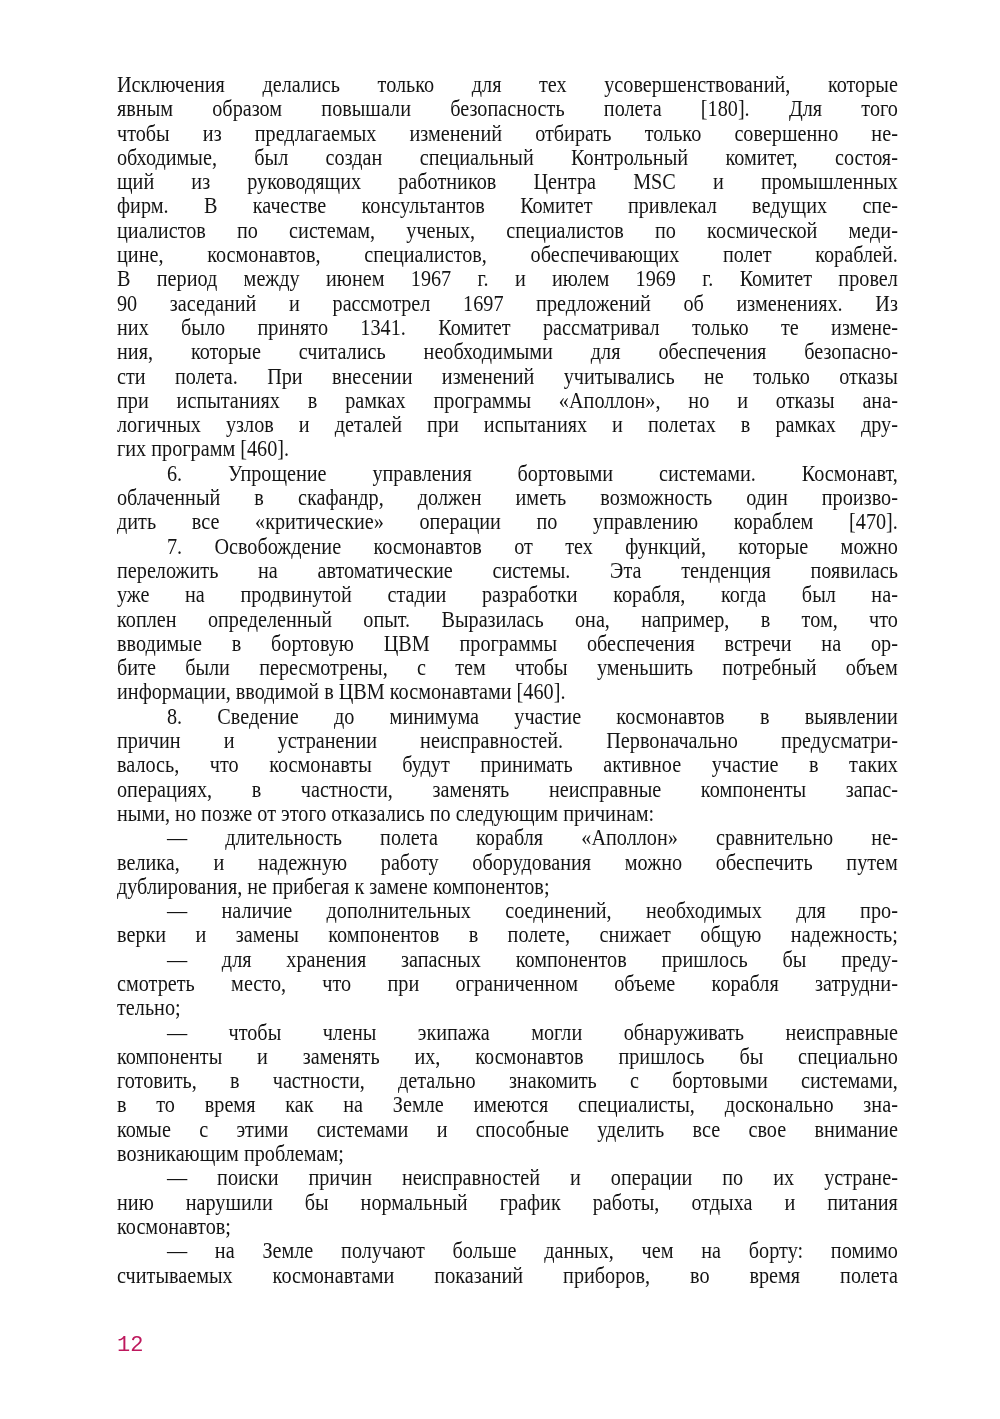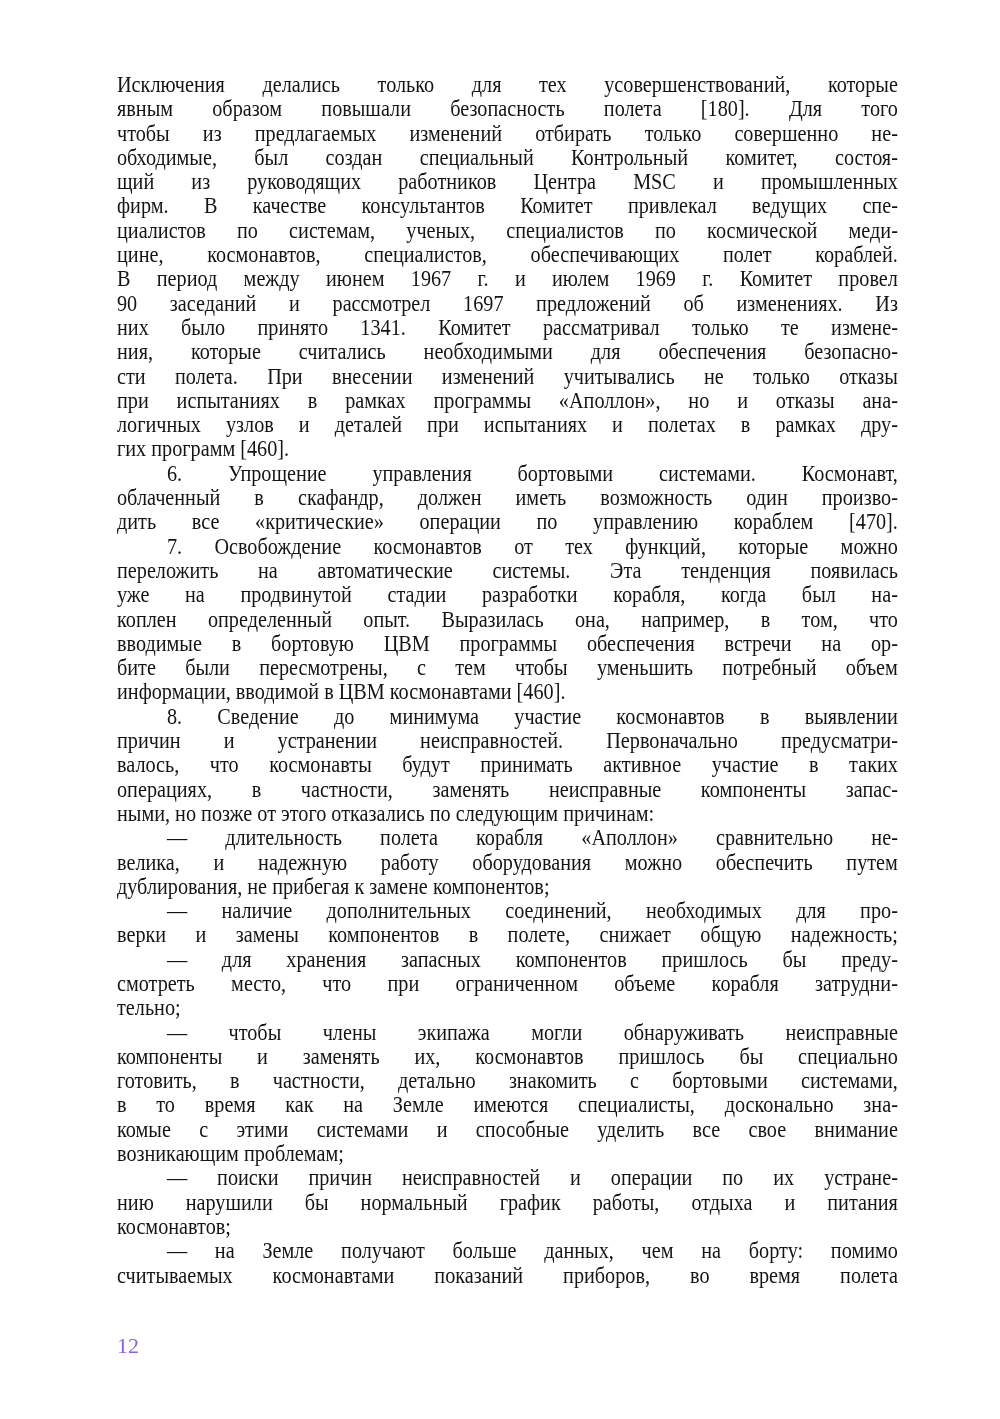--- a/index.html
+++ b/index.html
@@ -9,22 +9,22 @@
       font-family: "Liberation Serif", "DejaVu Serif", serif;
       font-size: 23.5px; line-height: 24.3px; color: #141414;
       transform: scaleX(0.86); transform-origin: 0 0;
       width: 908px;
     }
     .line { display: block; white-space: nowrap; text-align: justify; text-align-last: justify; height: 24.3px; }
     .line.last { text-align-last: left; }
     .line.indent { padding-left: 58px; }
     .page-number {
       position: absolute; left: 117px; top: 1333px;
-      font-family: Liberation Serif, serif;
-      font-size: 22px; color: #8b5cf6;
+      font-family: Liberation Mono, monospace;
+      font-size: 22px; color: #be185d;
     }
   </style>
 </head>
 <body>
 
 <div class="page" id="page-body">
     <span class="line">Исключения делались только для тех усовершенствований, которые</span>
     <span class="line">явным образом повышали безопасность полета [180]. Для того</span>
     <span class="line">чтобы из предлагаемых изменений отбирать только совершенно не-</span>
     <span class="line">обходимые, был создан специальный Контрольный комитет, состоя-</span>

